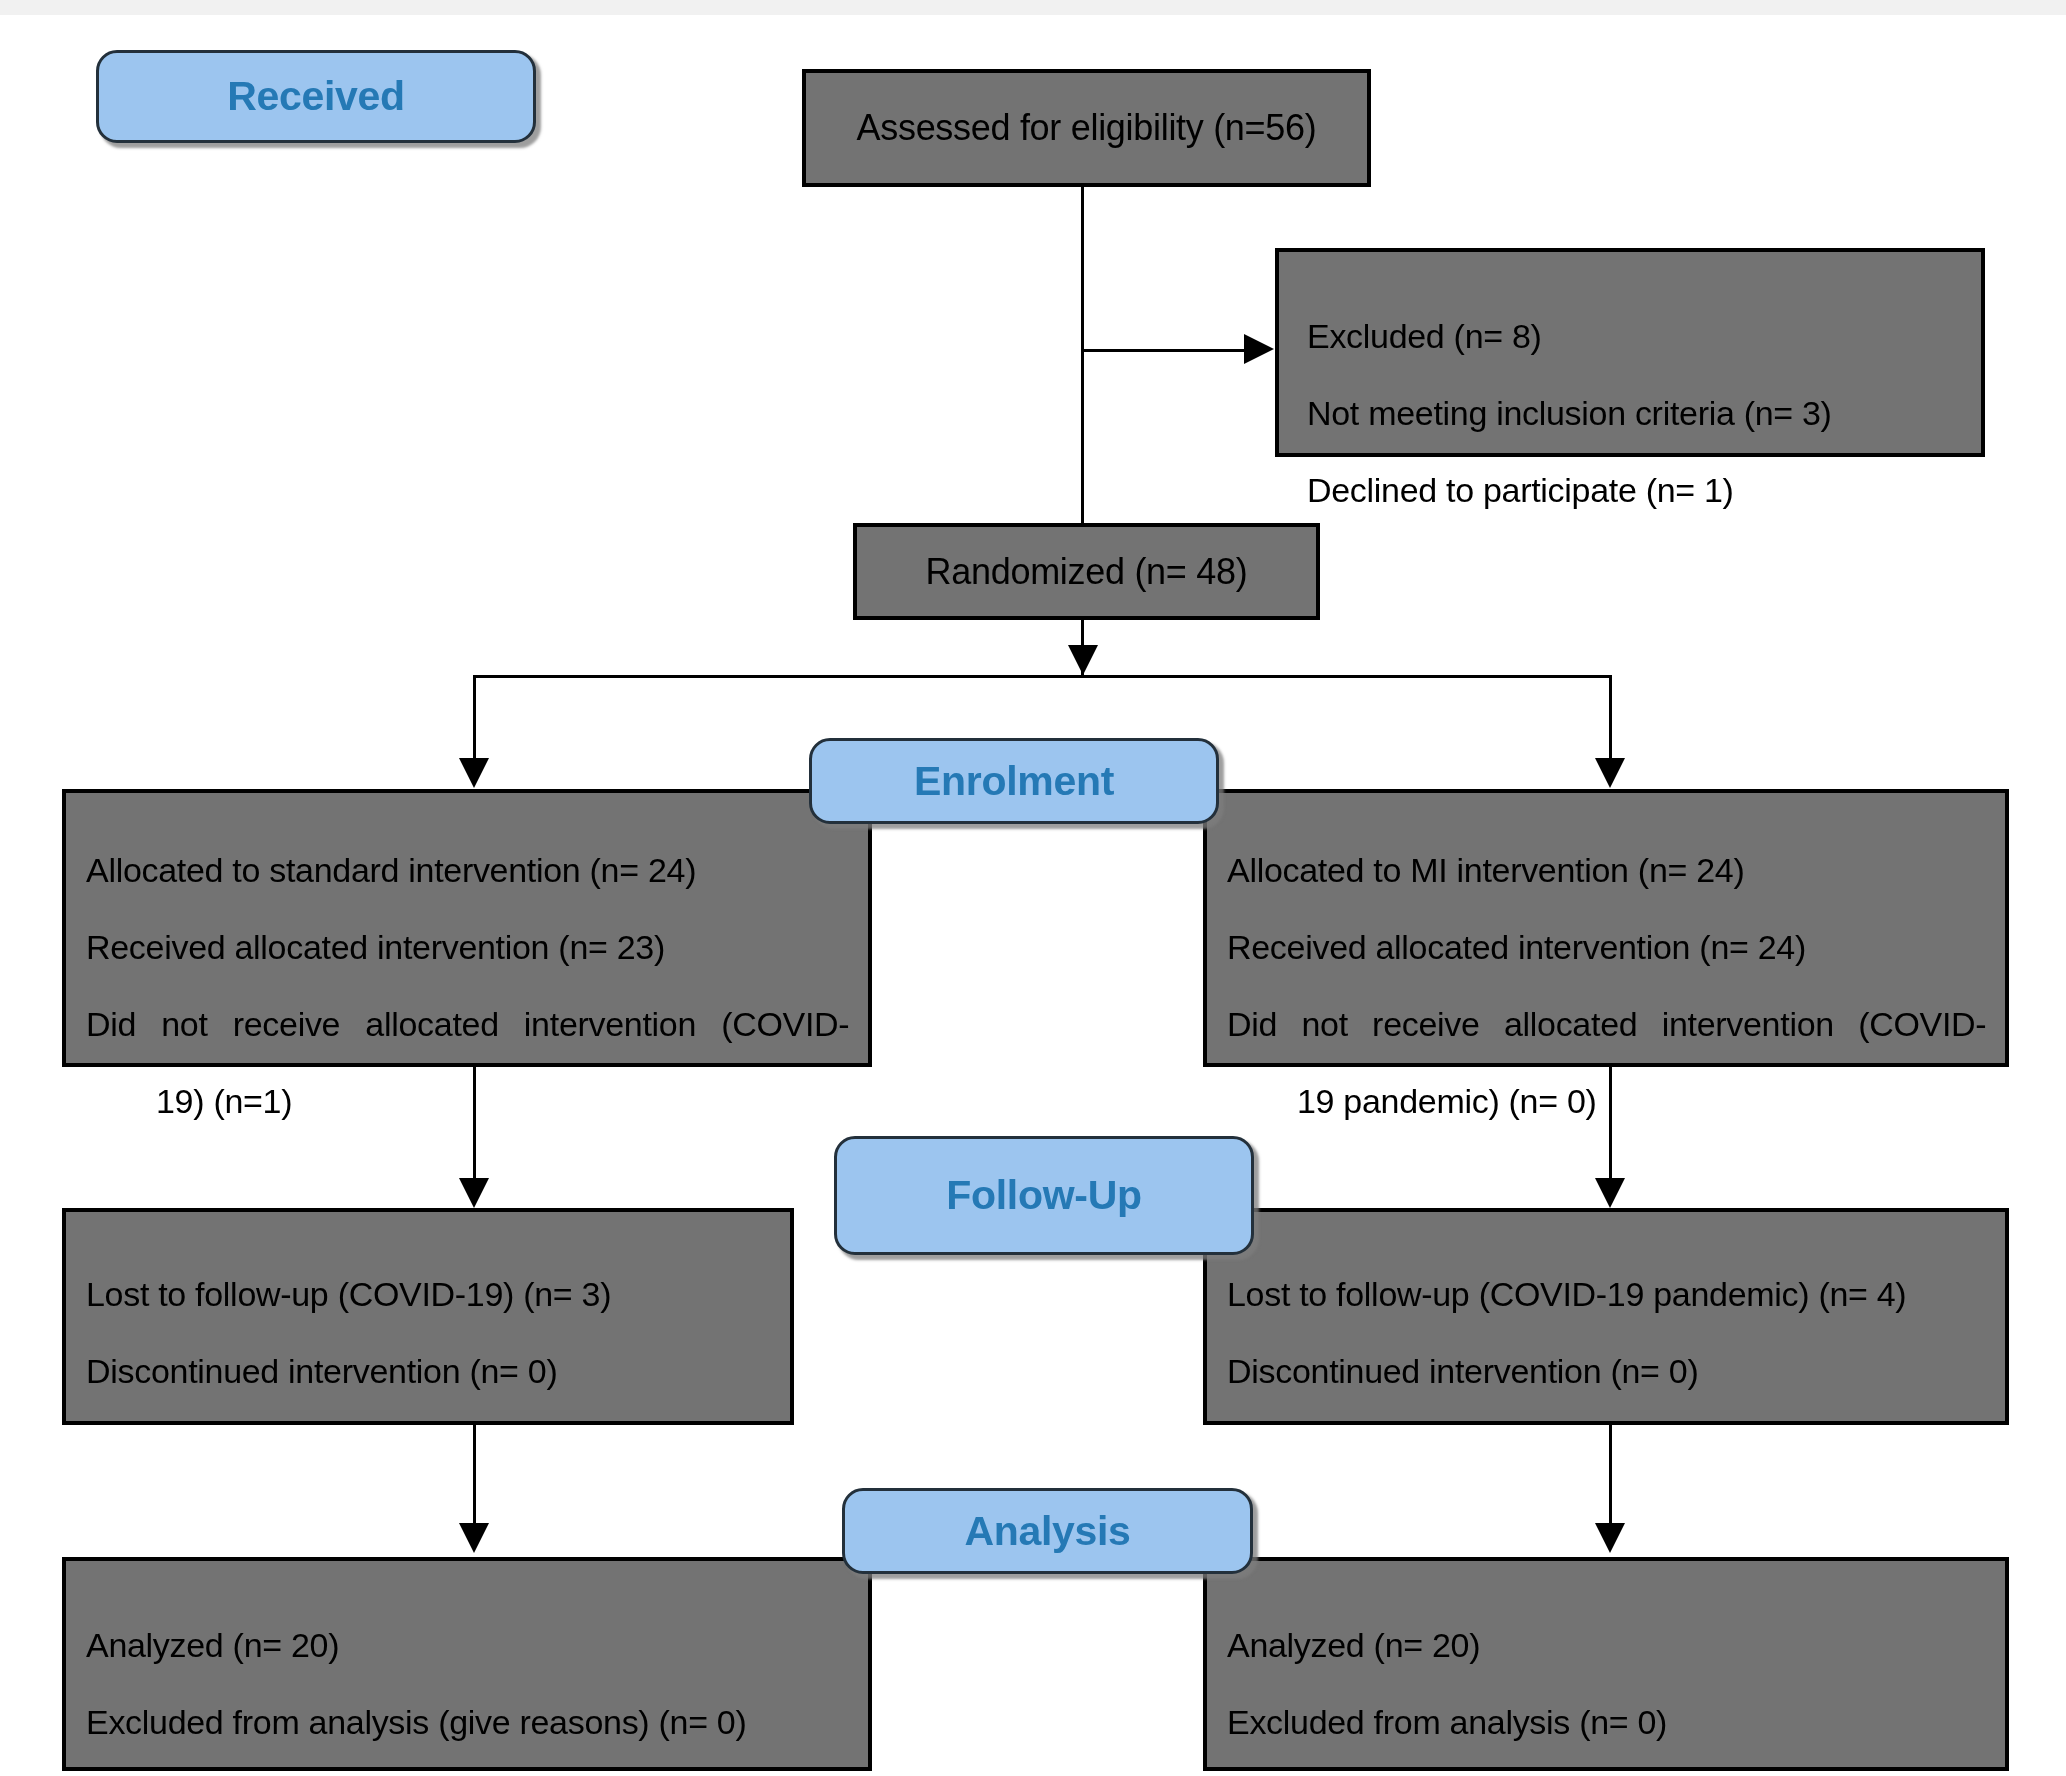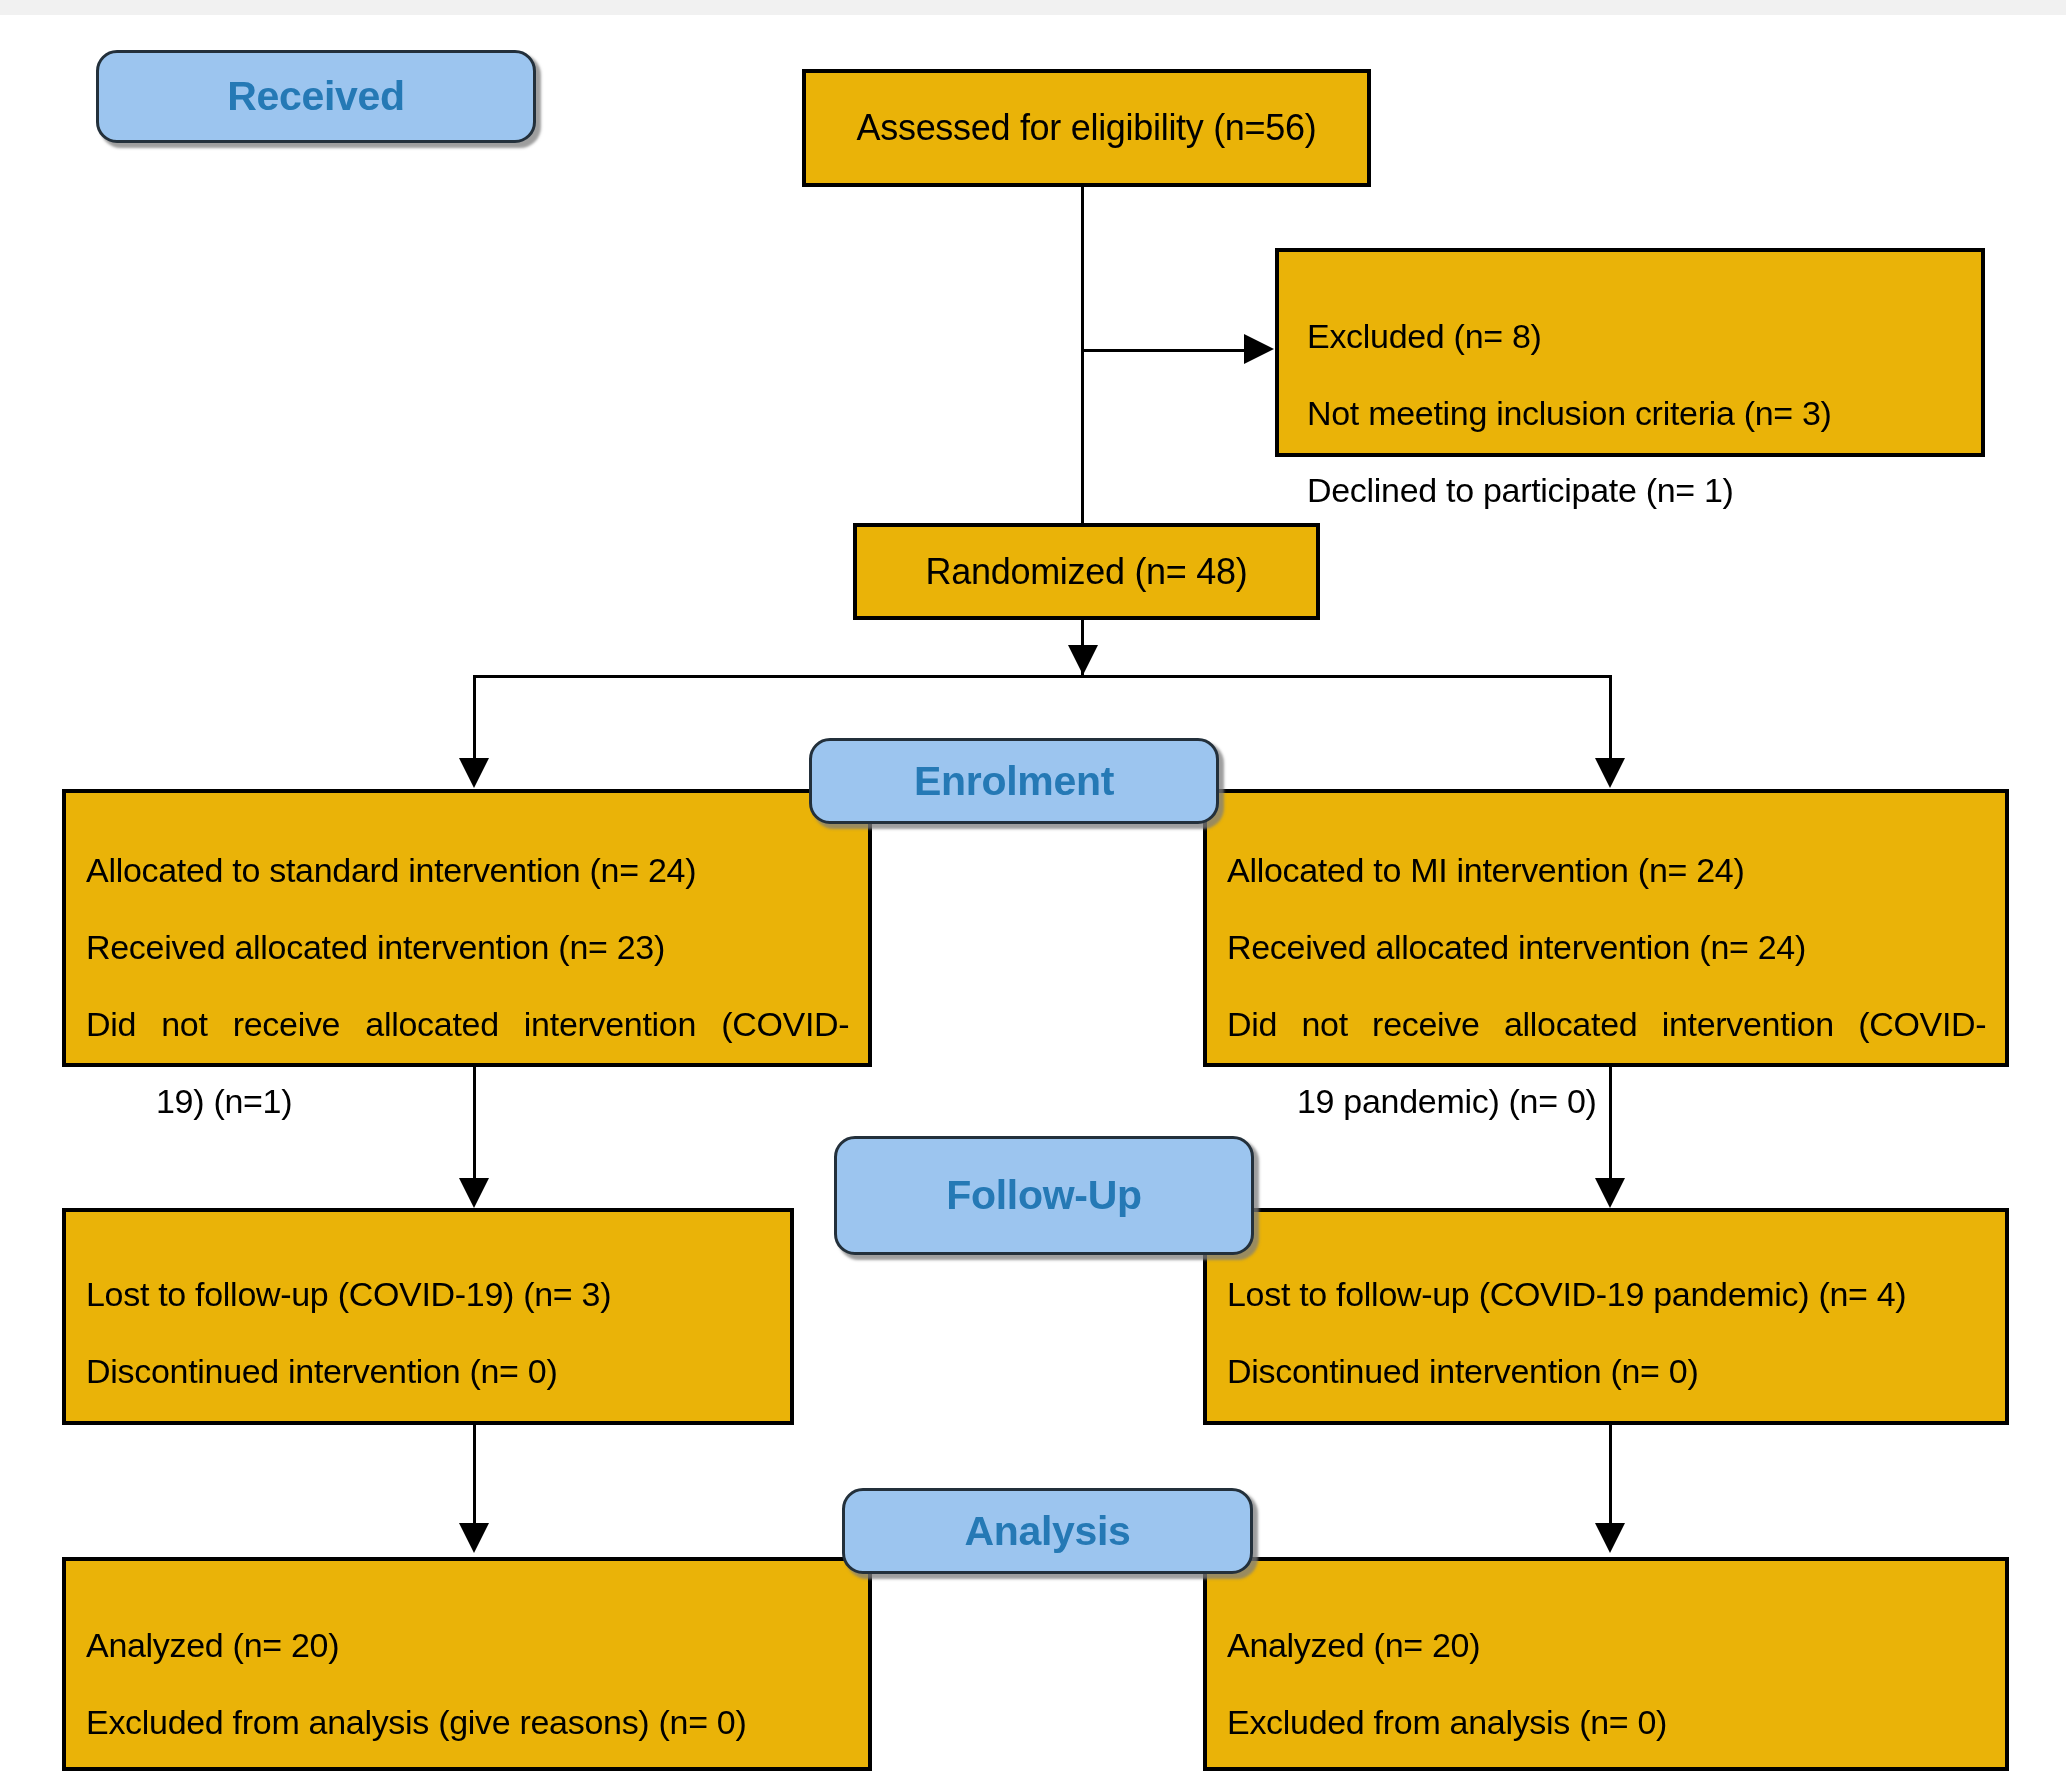--- a/index.html
+++ b/index.html
@@ -20,21 +20,21 @@
     position: absolute;
     left: 0; top: 0;
     width: 2066px; height: 14.6px;
     background: #f1f1f1;
   }
   
   .rbox {
     position: absolute;
     box-sizing: border-box;
     border: 4.6px solid #000000;
-    background: #eab308;
+    background: #737373;
   }
   .rbox.centered {
     display: flex;
     align-items: center;
     justify-content: center;
     text-align: center;
     font-size: 36px;
     letter-spacing: -0.3px;
   }
   .bline {

